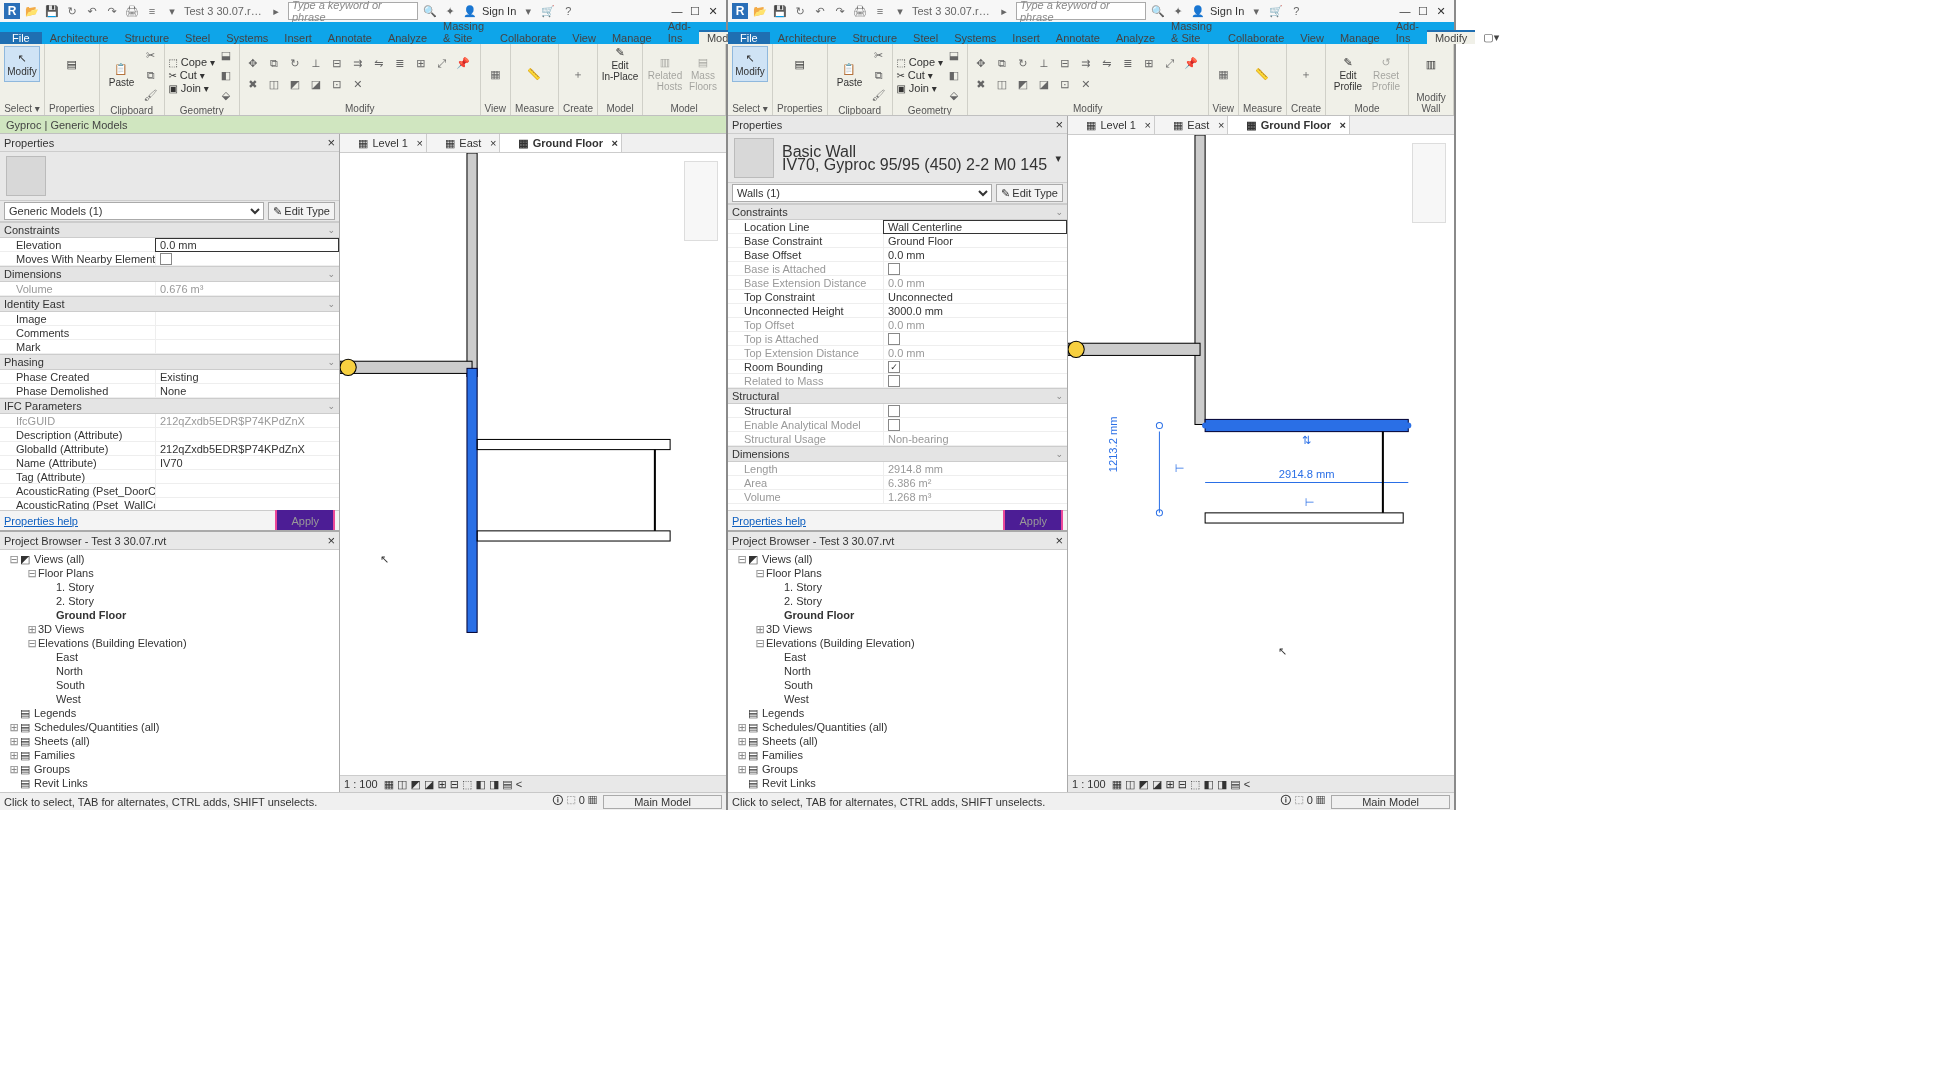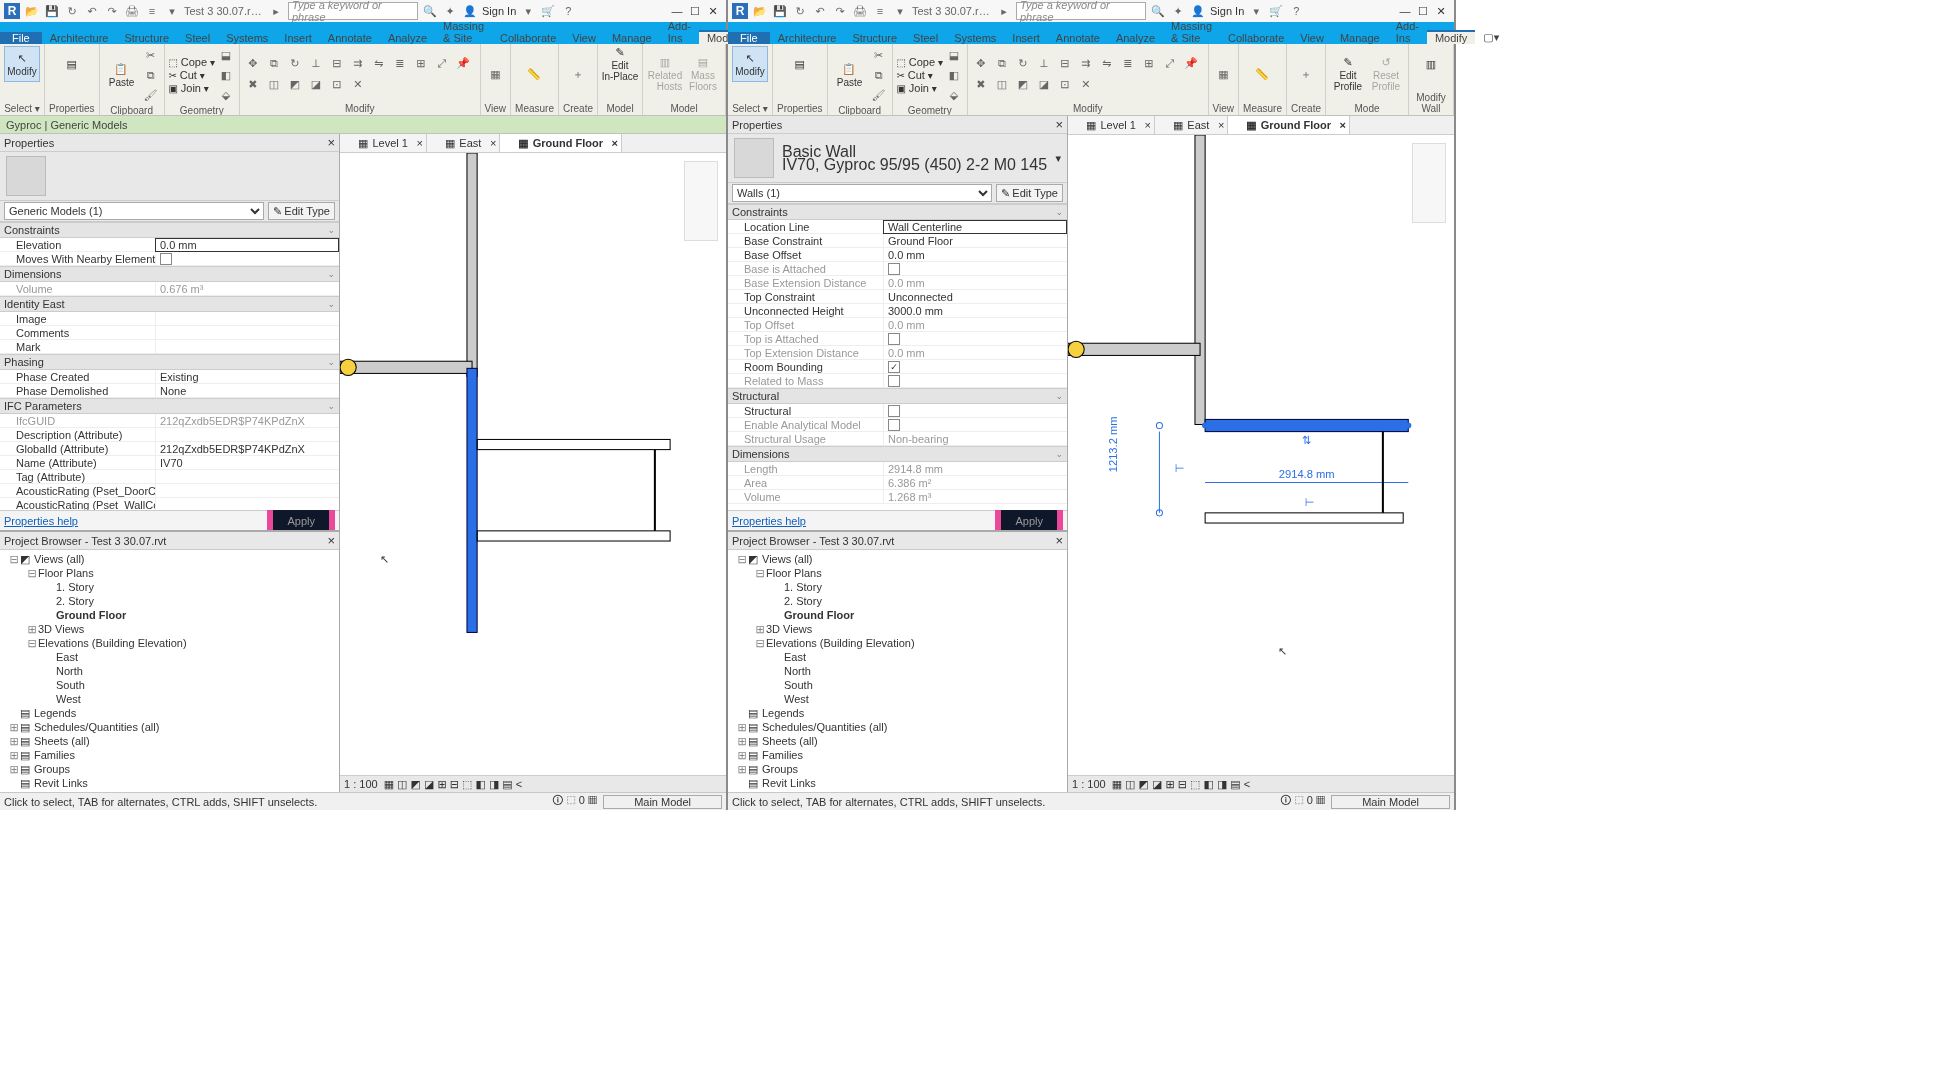--- a/index.html
+++ b/index.html
@@ -40,21 +40,21 @@
 .pgroup{background:#e4e4e4;padding:1px 4px;font-weight:normal;color:#333;border-top:1px solid #ccc;border-bottom:1px solid #ccc;display:flex;align-items:center}
 .pgroup .caret{margin-left:auto;color:#888;font-size:9px}
 .prow{display:flex;height:14px;border-bottom:1px solid #eee}
 .prow .k{width:155px;padding:0 16px;background:#fff;display:flex;align-items:center;white-space:nowrap;overflow:hidden;text-overflow:ellipsis}
 .prow .v{flex:1;padding:0 4px;background:#fff;display:flex;align-items:center;border-left:1px solid #eee;white-space:nowrap;overflow:hidden}
 .prow.ro .k,.prow.ro .v{color:#999}
 .prow .v.inp{border:1px solid #333;height:14px}
 .chk{width:12px;height:12px;border:1px solid #888;background:#fff;display:inline-flex;align-items:center;justify-content:center;font-size:9px}
 .helprow{height:20px;display:flex;align-items:center;padding:0 4px;gap:4px;background:#f4f4f4;border-top:1px solid #ccc}
 .helprow a{color:#1060c0;text-decoration:underline;cursor:pointer}
-.applybtn{margin-left:auto;padding:8px 14px;border:6px solid #ec4899;background:#0f172a;color:#999;cursor:default}
+.applybtn{margin-left:auto;padding:8px 14px;border:2px solid #ec4899;background:#4c1d95;color:#999;cursor:default}
 .browser{flex:0 0 246px;display:flex;flex-direction:column;border-top:2px solid #aaa}
 .tree{flex:1;overflow:auto;background:#fff;padding:2px 0}
 .tn{padding:0;white-space:nowrap;display:flex;align-items:center;height:14px}
 .tw{display:inline-block;width:12px;text-align:center;color:#888;cursor:pointer}
 .ti{width:12px;height:12px;display:inline-block;margin-right:2px}
 .tn.bold{font-weight:bold}
 .rightcol{flex:1;display:flex;flex-direction:column;background:#fff;min-width:0}
 .viewtabs{height:19px;background:#f0f0f0;display:flex;align-items:stretch;border-bottom:1px solid #ccc}
 .vtab{padding:0 18px 0 18px;display:flex;align-items:center;gap:4px;border-right:1px solid #ccc;background:#f4f4f4;cursor:pointer;position:relative}
 .vtab .vx{position:absolute;right:3px}

